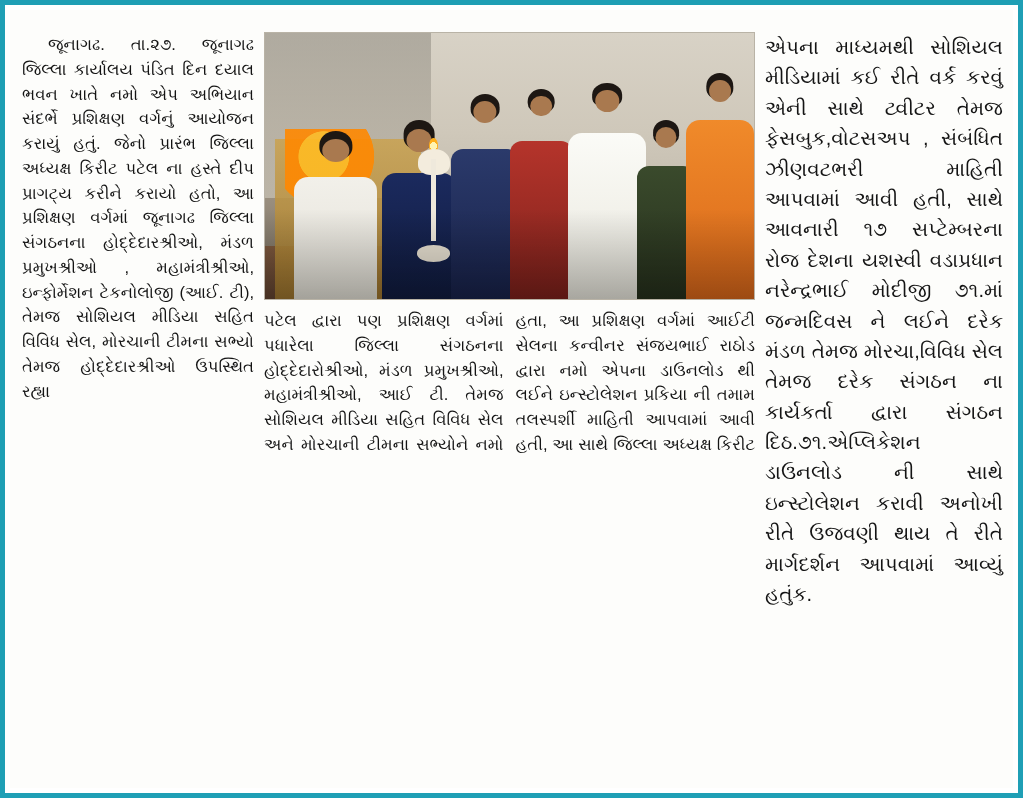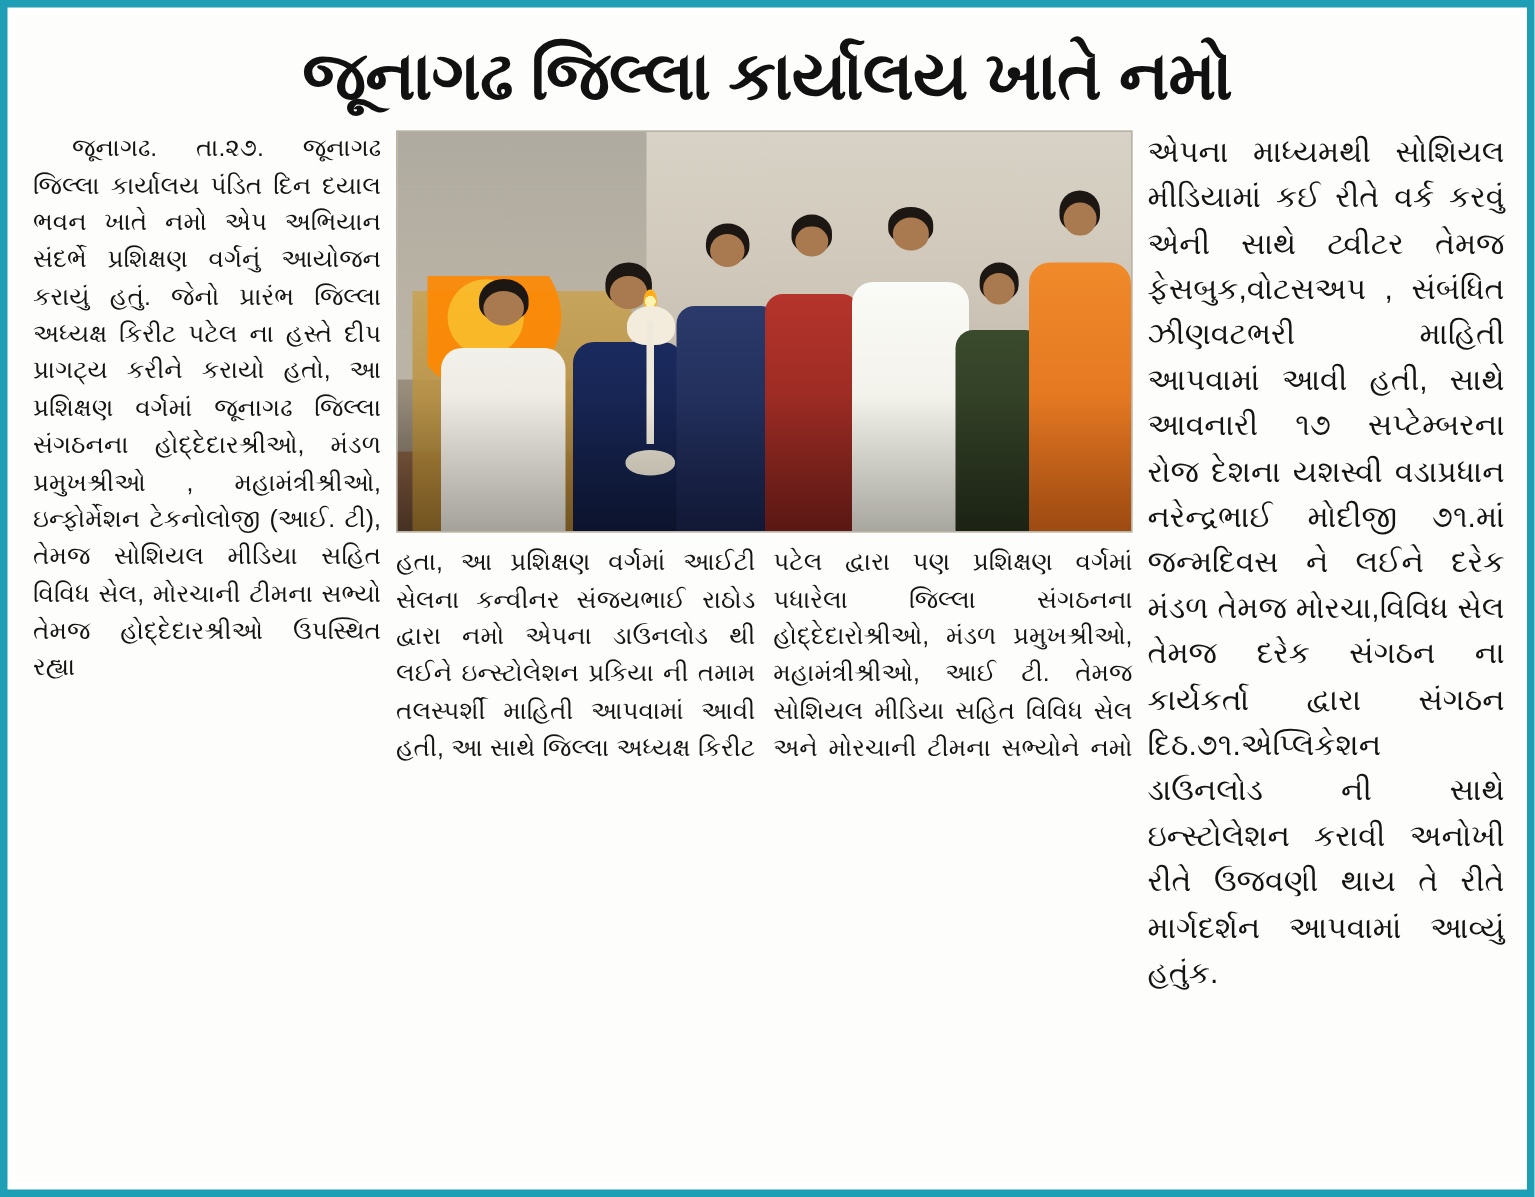--- a/index.html
+++ b/index.html
@@ -191,21 +191,20 @@
     flex: 1 1 0;
   }
 </style>
 </head>
 <body>
 
 <div class="page">
   <div class="inner">
 
     <div class="headline">
-      <div class="line">જૂનાગઢ જિલ્લા કાર્યાલય ખાતે નમો</div>
     </div>
 
 
     <div class="body-wrap">
 
       <div class="col-left">
         <p class="para first">જૂનાગઢ. તા.૨૭. જૂનાગઢ જિલ્લા કાર્યાલય પંડિત દિન દયાલ ભવન ખાતે નમો એપ અભિયાન સંદર્ભે પ્રશિક્ષણ વર્ગનું આયોજન કરાયું હતું. જેનો પ્રારંભ જિલ્લા અધ્યક્ષ કિરીટ પટેલ ના હસ્તે દીપ પ્રાગટ્ય કરીને કરાયો હતો, આ પ્રશિક્ષણ વર્ગમાં જૂનાગઢ જિલ્લા સંગઠનના હોદ્દેદારશ્રીઓ, મંડળ પ્રમુખશ્રીઓ , મહામંત્રીશ્રીઓ, ઇન્ફોર્મેશન ટેકનોલોજી (આઈ. ટી), તેમજ સોશિયલ મીડિયા સહિત વિવિધ સેલ, મોરચાની ટીમના સભ્યો તેમજ હોદ્દેદારશ્રીઓ ઉપસ્થિત રહ્યા</p>
       </div>
 
       <div class="col-mid">
@@ -266,24 +265,24 @@
             <div class="stem"></div>
             <div class="base"></div>
           </div>
 
           <div class="ph-shadow"></div>
 
         </div>
 
         <div class="under-photo">
           <div class="c">
+            <p class="para">પટેલ દ્વારા પણ પ્રશિક્ષણ વર્ગમાં પધારેલા જિલ્લા સંગઠનના હોદ્દેદારોશ્રીઓ, મંડળ પ્રમુખશ્રીઓ, મહામંત્રીશ્રીઓ, આઈ ટી. તેમજ સોશિયલ મીડિયા સહિત વિવિધ સેલ અને મોરચાની ટીમના સભ્યોને નમો</p>
+          </div>
+          <div class="c">
             <p class="para">હતા, આ પ્રશિક્ષણ વર્ગમાં આઈટી સેલના કન્વીનર સંજયભાઈ રાઠોડ દ્વારા નમો એપના ડાઉનલોડ થી લઈને ઇન્સ્ટોલેશન પ્રકિયા ની તમામ તલસ્પર્શી માહિતી આપવામાં આવી હતી, આ સાથે જિલ્લા અધ્યક્ષ કિરીટ</p>
-          </div>
-          <div class="c">
-            <p class="para">પટેલ દ્વારા પણ પ્રશિક્ષણ વર્ગમાં પધારેલા જિલ્લા સંગઠનના હોદ્દેદારોશ્રીઓ, મંડળ પ્રમુખશ્રીઓ, મહામંત્રીશ્રીઓ, આઈ ટી. તેમજ સોશિયલ મીડિયા સહિત વિવિધ સેલ અને મોરચાની ટીમના સભ્યોને નમો</p>
           </div>
         </div>
 
       </div>
 
       <div class="col-right">
         <p class="para">એપના માધ્યમથી સોશિયલ મીડિયામાં કઈ રીતે વર્ક કરવું એની સાથે ટ્વીટર તેમજ ફેસબુક,વોટસઅપ , સંબંધિત ઝીણવટભરી માહિતી આપવામાં આવી હતી, સાથે આવનારી ૧૭ સપ્ટેમ્બરના રોજ દેશના યશસ્વી વડાપ્રધાન નરેન્દ્રભાઈ મોદીજી ૭૧.માં જન્મદિવસ ને લઈને દરેક મંડળ તેમજ મોરચા,વિવિધ સેલ તેમજ દરેક સંગઠન ના કાર્યકર્તા દ્વારા સંગઠન દિઠ.૭૧.એપ્લિકેશન ડાઉનલોડ ની સાથે ઇન્સ્ટોલેશન કરાવી અનોખી રીતે ઉજવણી થાય તે રીતે માર્ગદર્શન આપવામાં આવ્યું હતુંક.</p>
       </div>
 
     </div>

